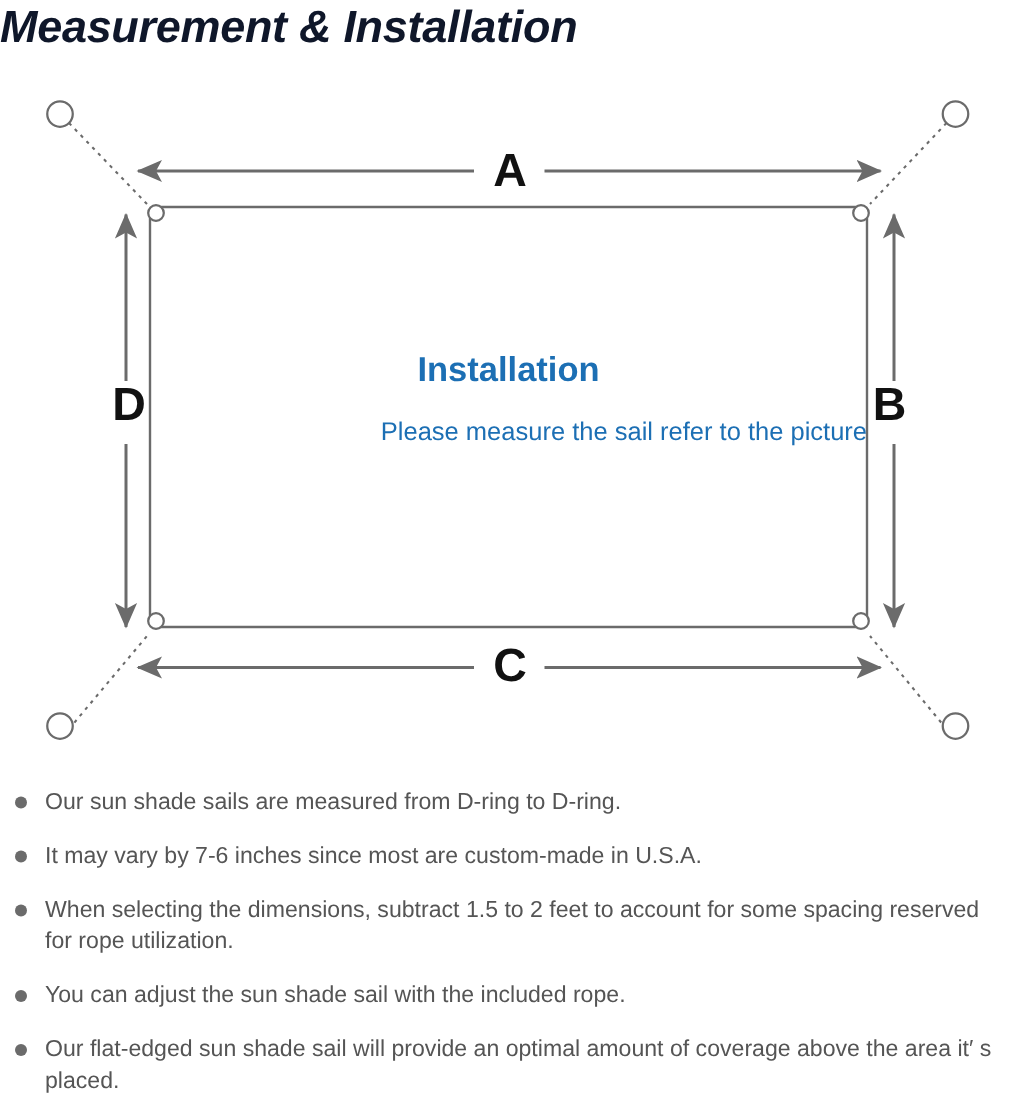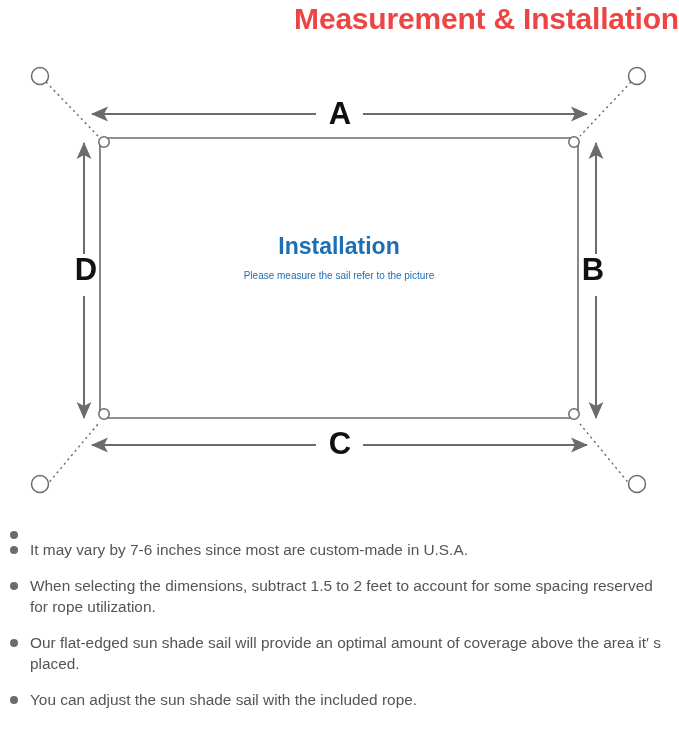--- a/index.html
+++ b/index.html
@@ -20,27 +20,28 @@
     height: 739px;
     background: #ffffff;
   }
 
   
   .title {
     position: absolute;
     top: 0px;
     left: 0;
     width: 679px;
-    text-align: right;
+    text-align: left;
     font-size: 30px;
     font-weight: bold;
-    color: #ef4444;
+    color: #0f172a;
     letter-spacing: -0.2px;
     line-height: 38px;
     font-family: "Liberation Sans", sans-serif;
+    font-style: italic;
   }
 
   
   .diagram {
     position: absolute;
     left: 0;
     top: 46px;
     width: 679px;
     height: 470px;
   }
@@ -70,26 +71,27 @@
     text-align: center;
   }
   .sail-title {
     font-size: 23px;
     font-weight: bold;
     color: #1c6fb4;
     line-height: 30px;
     font-family: "Liberation Sans", sans-serif;
   }
   .sail-sub {
-    font-size: 10px;
+    font-size: 17px;
     font-weight: normal;
     color: #1c6fb4;
     line-height: 22px;
-    margin-top: 4px;
-    font-family: "Liberation Sans", sans-serif;
+    margin-top: 16px;
+    font-family: "Liberation Sans", sans-serif;
+    text-align: right;
   }
 
   
   .notes {
     position: absolute;
     left: 0px;
     top: 524px;
     width: 679px;
   }
   .note-row {
@@ -178,32 +180,33 @@
 
     <div class="sail-center">
       <div class="sail-title">Installation</div>
       <div class="sail-sub">Please measure the sail refer to the picture</div>
     </div>
   </div>
 
   <div class="notes">
     <div class="note-row">
       <span class="note-bullet"></span>
+      <span>Our sun shade sails are measured from D-ring to D-ring.</span>
     </div>
     <div class="note-row">
       <span class="note-bullet"></span>
       <span>It may vary by 7-6 inches since most are custom-made in U.S.A.</span>
     </div>
     <div class="note-row">
       <span class="note-bullet"></span>
       <span>When selecting the dimensions, subtract 1.5 to 2 feet to account for some spacing reserved for rope utilization.</span>
     </div>
     <div class="note-row">
       <span class="note-bullet"></span>
+      <span>You can adjust the sun shade sail with the included rope.</span>
+    </div>
+    <div class="note-row">
+      <span class="note-bullet"></span>
       <span>Our flat-edged sun shade sail will provide an optimal amount of coverage above the area it′ s placed.</span>
     </div>
-    <div class="note-row">
-      <span class="note-bullet"></span>
-      <span>You can adjust the sun shade sail with the included rope.</span>
-    </div>
   </div>
 
 </div>
 
 </body></html>

